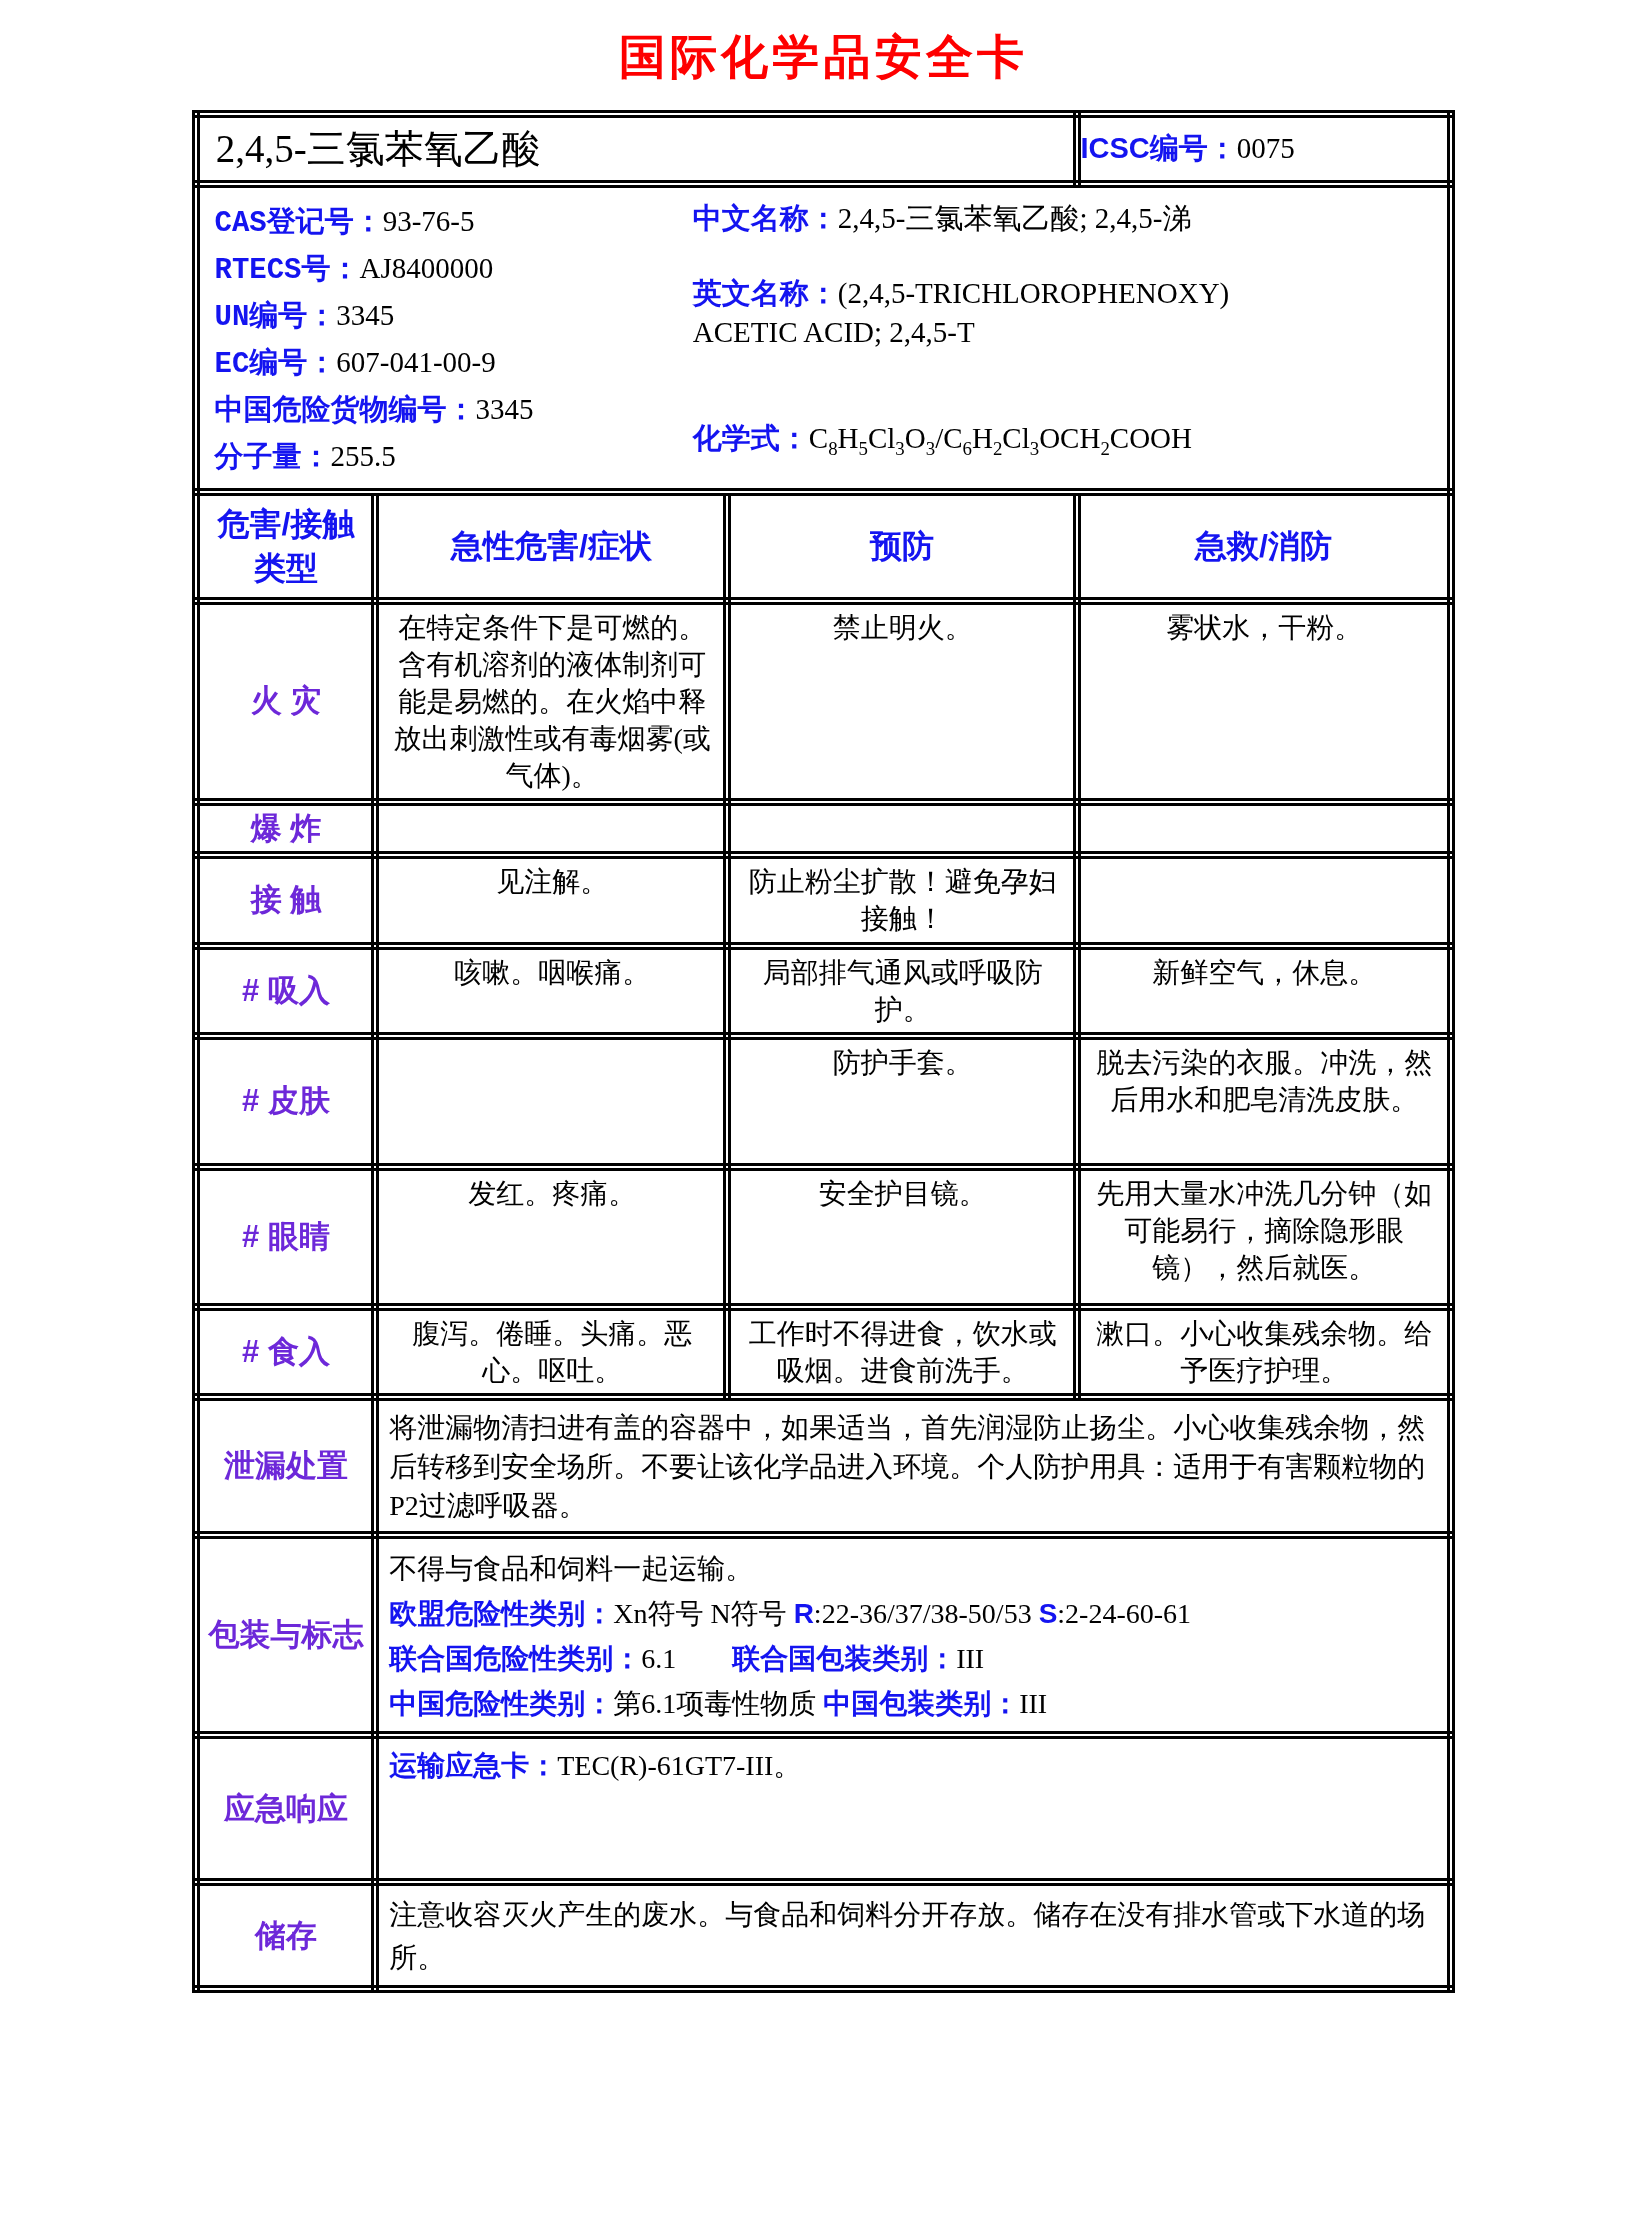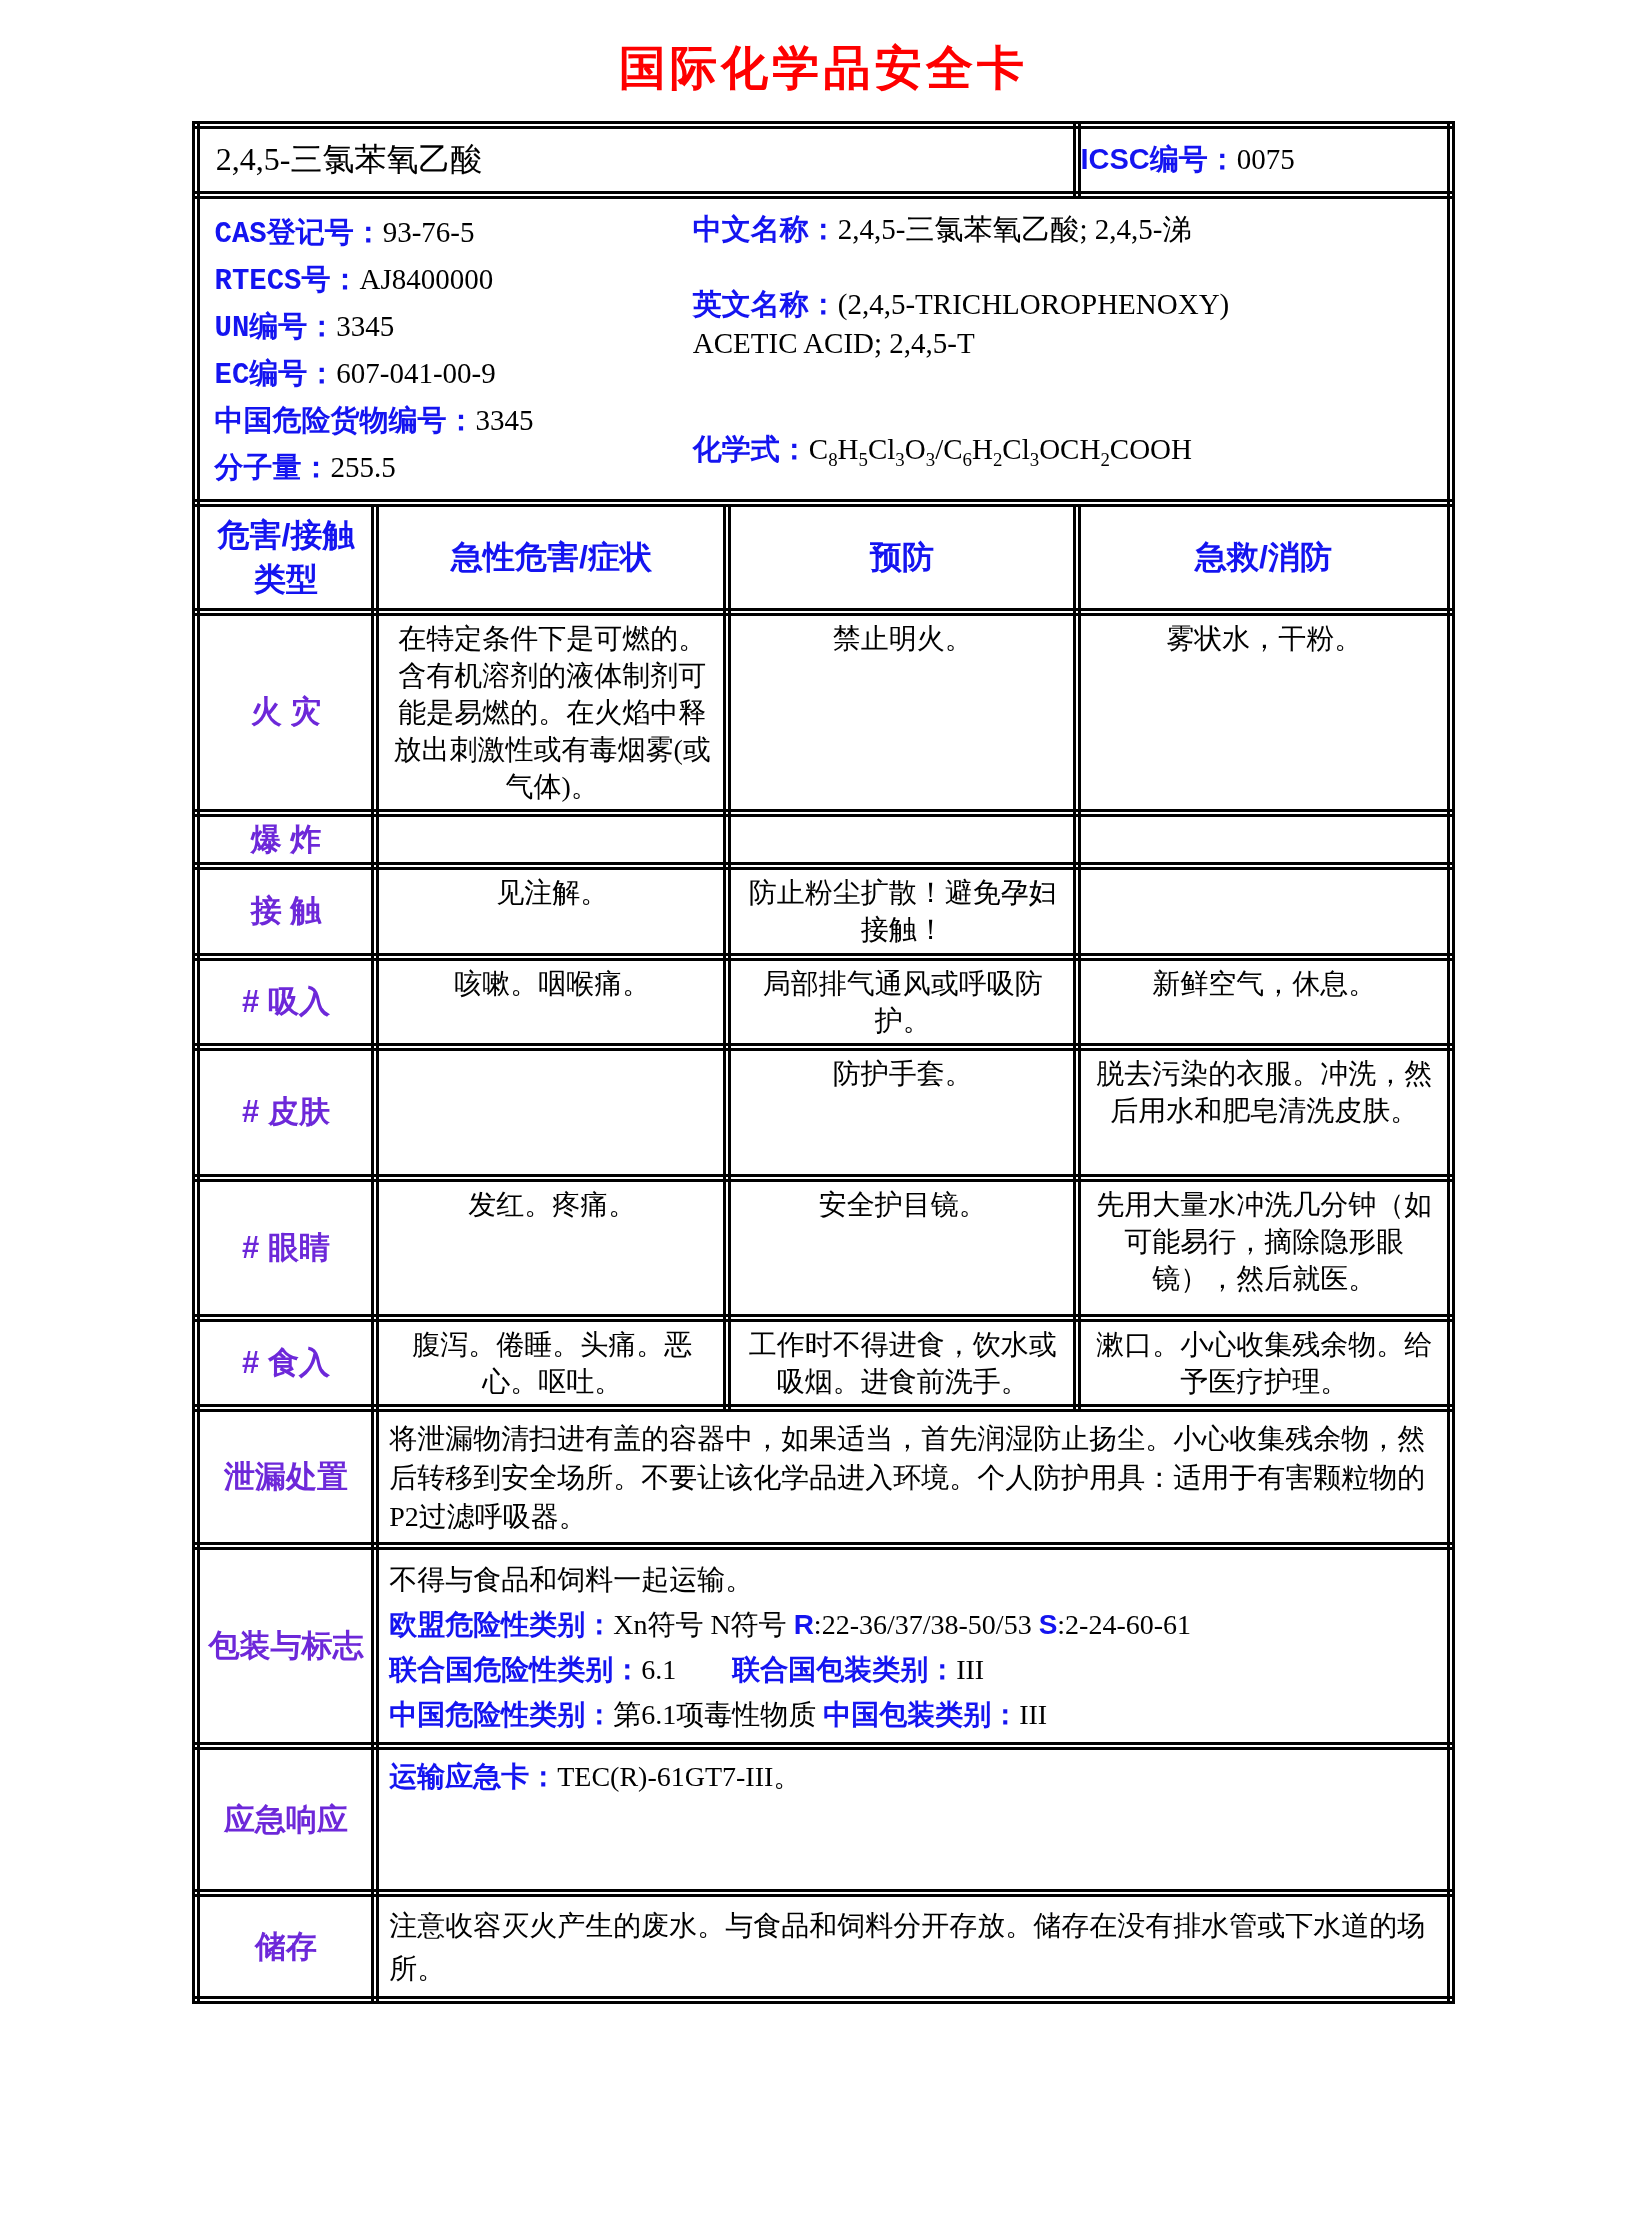--- a/index.html
+++ b/index.html
@@ -3,38 +3,38 @@
 <meta charset="utf-8">
 <style>
   * { margin:0; padding:0; box-sizing:border-box; }
   html,body { background:#ffffff; }
   body {
     width:1647px; height:2216px; position:relative; overflow:hidden;
     font-family:"Liberation Serif","DejaVu Serif",serif;
     color:#000;
   }
   .page-title {
-    margin-top:37px; text-align:center;
+    margin-top:26px; text-align:center;
     font-family:"Liberation Sans","DejaVu Sans",sans-serif;
     font-weight:bold; font-size:47px; letter-spacing:4.2px; color:#fe0000;
   }
   table.card {
     width:1255px; margin:21px auto 0 auto;
     border-collapse:collapse; table-layout:fixed;
   }
   td, th { border:8.3px double #000; vertical-align:top; }
   col.c1 { width:179px; } col.c2 { width:352px; }
   col.c3 { width:349px; } col.c4 { width:374px; }
 
   .blue, .lbl { color:#1414f0; }
   .lbl { font-family:"Liberation Sans","DejaVu Sans",sans-serif; font-weight:bold; }
 
   
   .name-row td { height:70px; vertical-align:middle; }
-  .chem-name { font-size:32px; padding-left:15.3px; }
+  .chem-name { font-size:39px; padding-left:15.3px; }
   .icsc-cell { text-align:left; padding-right:7px; font-size:29px; white-space:nowrap; }
   .icsc-cell .lbl { font-size:29px; }
 
   
   .id-cell { height:263px; padding:11px 5.6px 7px 14px; }
   .id-flex { display:flex; }
   .id-left  { width:39%; }
   .id-right { width:61%; }
   .id-line { font-size:29px; line-height:44px; white-space:nowrap; }
   .id-line .lbl { font-size:29px;font-family:Liberation Mono, monospace; }

